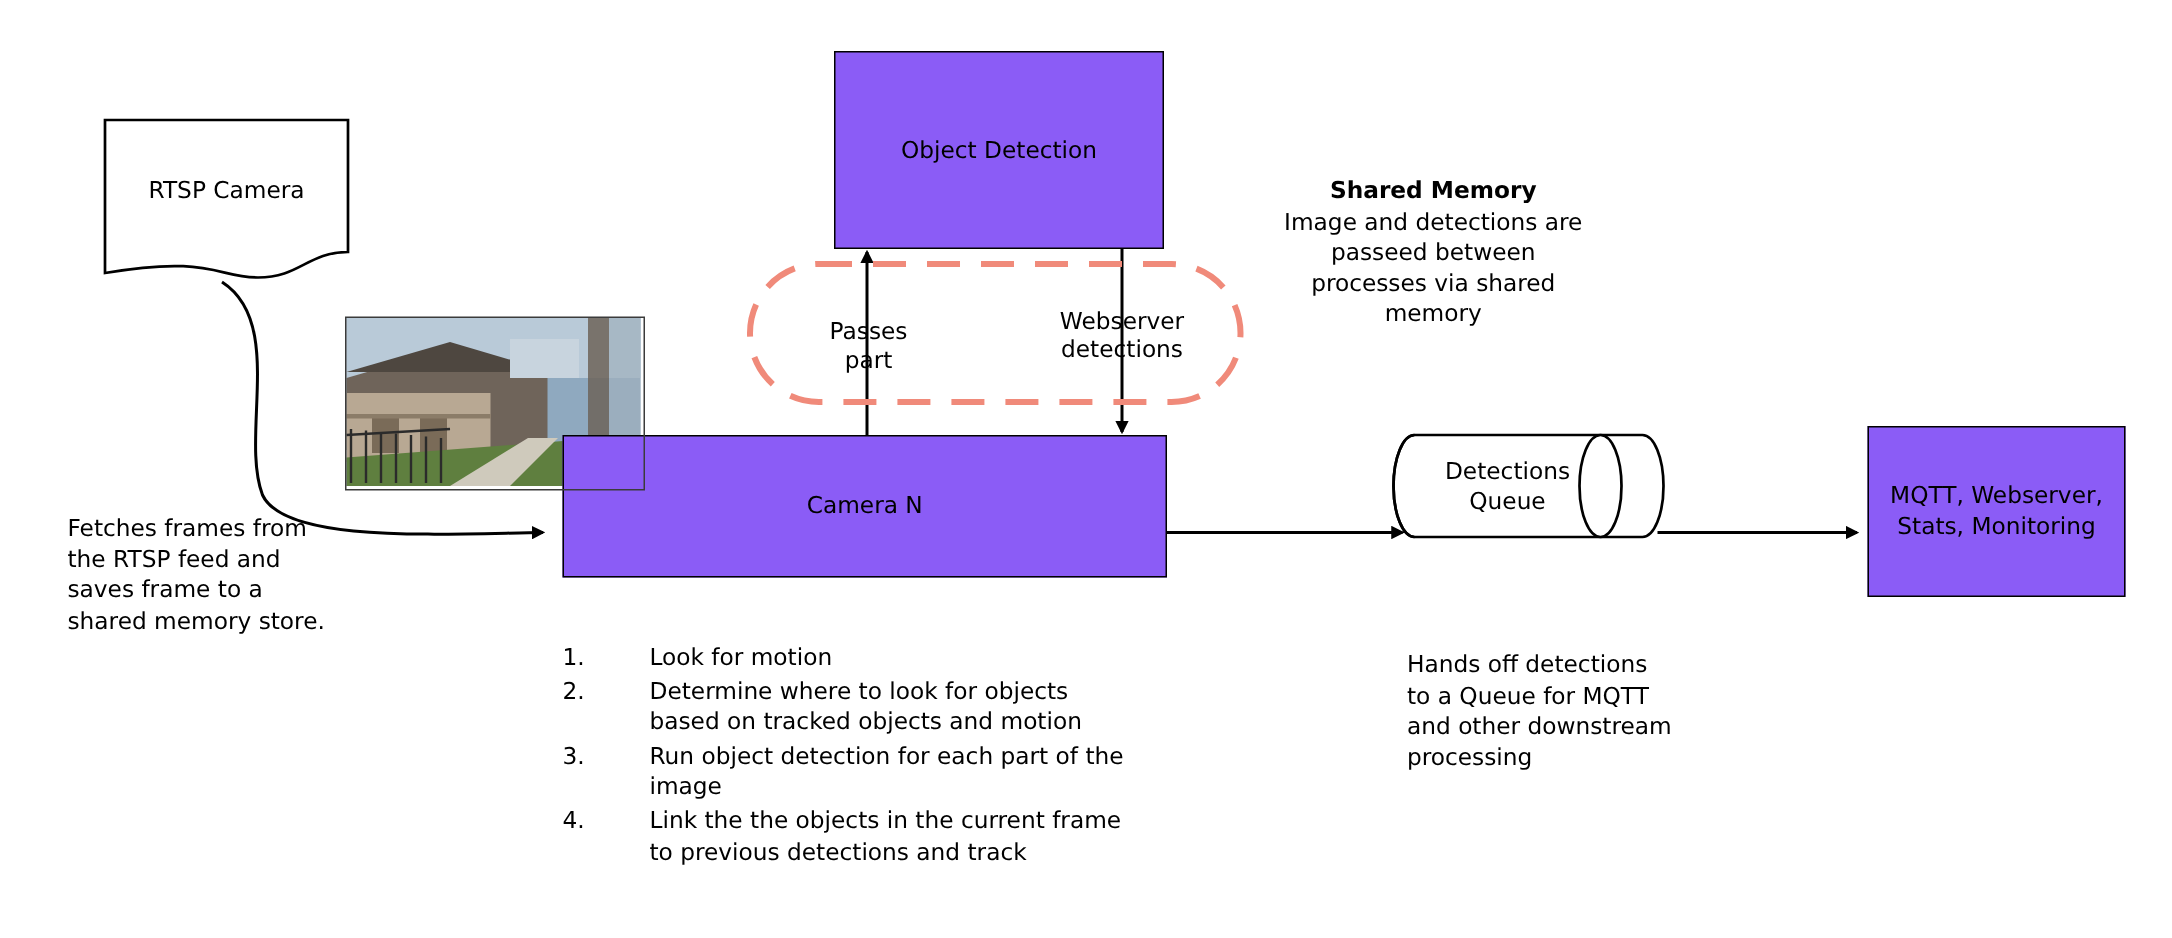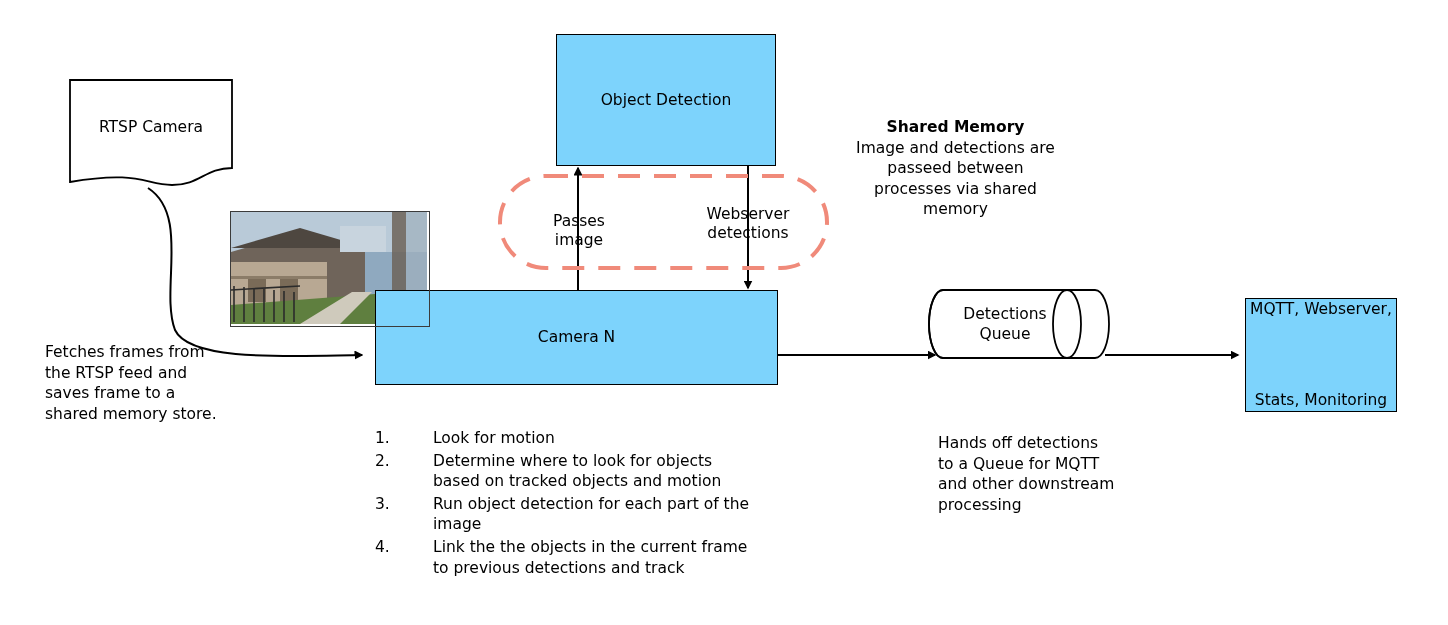--- a/index.html
+++ b/index.html
@@ -13,21 +13,21 @@
     height: 625px;
     background: #ffffff;
     font-family: "DejaVu Sans", "Liberation Sans", sans-serif;
     overflow: hidden;
   }
   .node {
     position: absolute;
     box-sizing: border-box;
   }
   .box-yellow {
-    background: #7dd3fc;
+    background: #8b5cf6;
     border: 1.5px solid #000000;
     display: flex;
     flex-direction: column;
     align-items: center;
     justify-content: center;
     text-align: center;
   }
   .node-title {
     font-size: 15.5px;
     color: #000;
@@ -174,28 +174,28 @@
     <div class="node-title">Camera N</div>
   </div>
 
   <div class="thumb" style="left:230px; top:211px; width:198px; height:114px;"></div>
 
   <div class="node" style="left:943px; top:290px; width:124px; height:68px;">
     <div class="cyl-label" style="top:14px;">Detections</div>
     <div class="cyl-label" style="top:34px;">Queue</div>
   </div>
 
-  <div class="node box-yellow" style="left:1245px; top:298px; width:152px; height:114px;justify-content:space-between;">
+  <div class="node box-yellow" style="left:1245px; top:284px; width:172px; height:114px;">
     <div class="node-title">MQTT, Webserver,</div>
     <div class="node-title">Stats, Monitoring</div>
   </div>
 
   <div class="edge-label" style="left:520px; top:212px; width:118px;">
     <div>Passes</div>
-    <div>image</div>
+    <div>part</div>
   </div>
 
   <div class="edge-label" style="left:688px; top:205px; width:120px;">
     <div>Webserver</div>
     <div>detections</div>
   </div>
 
   <div class="note" style="left:848px; top:117px; width:215px;text-align:center;">
     <div class="note-strong">Shared Memory</div>
     <div>Image and detections are passeed between processes via shared memory</div>

